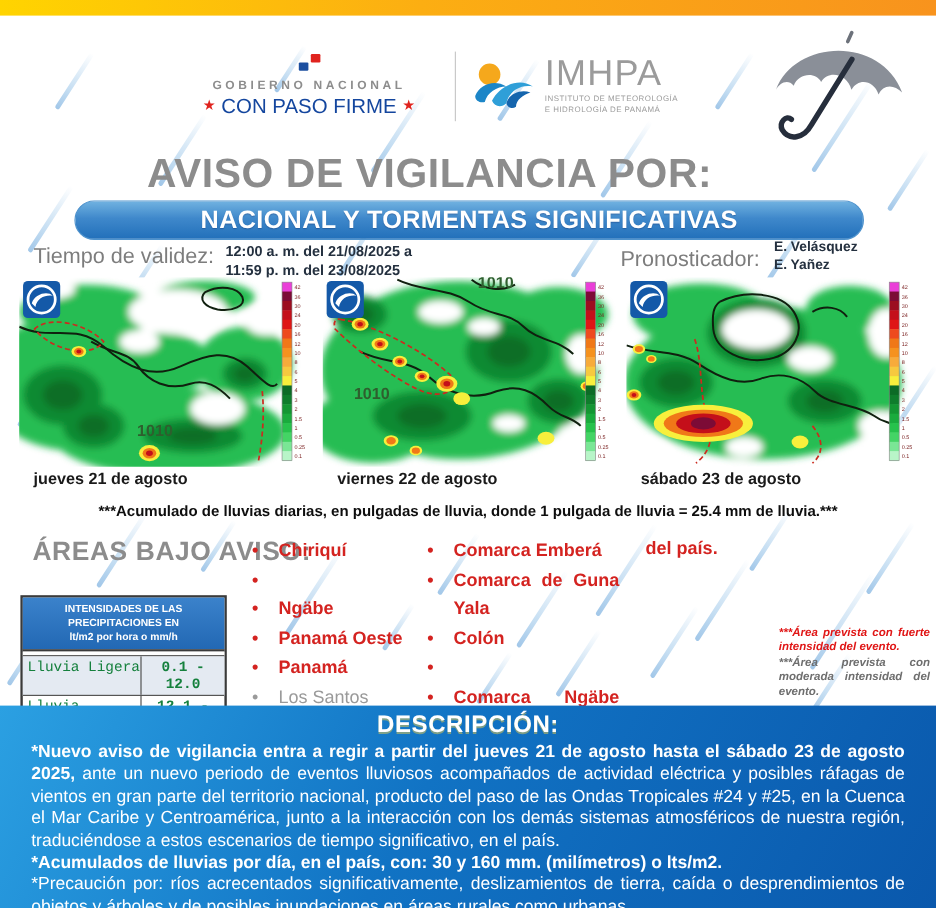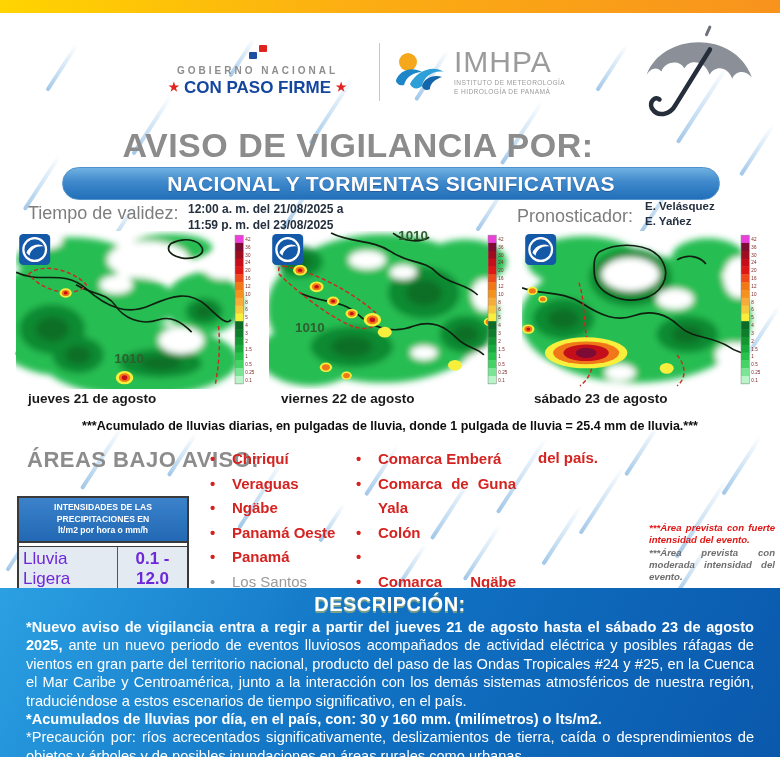--- a/index.html
+++ b/index.html
@@ -12,21 +12,21 @@
   .rain{position:absolute;pointer-events:none;}
   .streak{position:absolute;border-radius:3px;}
 
   
   .header{position:absolute;left:150px;top:34px;width:430px;height:75px;display:flex;align-items:center;}
   .gov{width:215px;text-align:center;}
   .gov-flag{display:inline-block;position:relative;width:22px;height:14px;margin-bottom:2px;}
   .gov-flag .b{position:absolute;left:2px;top:7px;width:8px;height:7px;background:#1c4fa0;border-radius:1px;}
   .gov-flag .r{position:absolute;left:12px;top:0;width:8px;height:7px;background:#e0231e;border-radius:1px;}
   .gov-l1{font-size:10px;font-weight:bold;letter-spacing:3px;color:#8d8d8d;}
-  .gov-l2{font-size:17px;font-weight:bold;color:#14469e;margin-top:2px;}
+  .gov-l2{font-size:17px;font-weight:normal;color:#14469e;margin-top:2px;}
   .gov-l2 .star{color:#e0231e;font-size:12px;vertical-align:2px;}
   .hdr-div{width:1px;height:58px;background:#c9c9c9;margin:0 14px;}
   .imhpa{display:flex;align-items:center;gap:8px;}
   .imhpa-txt .acr{font-size:30px;font-weight:normal;color:#9b9b9b;letter-spacing:1px;line-height:1;}
   .imhpa-txt .sub{font-size:6.6px;color:#9b9b9b;letter-spacing:.4px;margin-top:2px;line-height:1.3;}
   .umbrella{position:absolute;right:18px;top:22px;}
 
   
   .title{position:absolute;left:0;top:126px;width:716px;text-align:center;
     font-size:34px;font-weight:bold;color:#8c8c8c;letter-spacing:.5px;}
@@ -59,21 +59,21 @@
   .area-item .lbl{flex:1;}
   .area-red{color:#d42320;}
   .area-muted{color:#9a9a9a;font-weight:normal;}
   .area-suffix{position:absolute;left:538px;top:449px;font-size:15px;font-weight:bold;color:#d42320;}
 
   
   .itable{position:absolute;left:17px;top:496px;width:168px;border:2px solid #3a3a3a;background:#fff;}
   .itable-head{background:linear-gradient(180deg,#3b82cb,#2268b4);color:#fff;text-align:center;
     font-size:8.6px;font-weight:bold;padding:4px 2px;line-height:1.35;border-bottom:2px solid #3a3a3a;}
   .itable-gap{height:3px;background:#fff;border-bottom:1px solid #3a3a3a;}
-  .itable-row{display:flex;font-size:17px;color:#6d28d9;border-bottom:1px solid #555;}
+  .itable-row{display:flex;font-size:12px;color:#15803d;border-bottom:1px solid #555;font-family:Liberation Mono, monospace;}
   .itable-row:last-child{border-bottom:none;}
   .itable-row:nth-child(odd){background:#e4eaf2;}
   .itable-row .c1{flex:0 0 94px;padding:2px 0 2px 4px;border-right:1px solid #555;}
   .itable-row .c2{flex:1;text-align:center;padding:2px 0;font-weight:bold;}
 
   
   .side-notes{position:absolute;left:649px;top:522px;width:126px;font-size:9.6px;font-style:italic;
     font-weight:bold;line-height:1.25;text-align:justify;}
   .side-note{margin-bottom:1px;}
 
@@ -461,21 +461,20 @@
   <div class="note">***Acumulado de lluvias diarias, en pulgadas de lluvia, donde 1 pulgada de  lluvia = 25.4 mm de lluvia.***</div>
 
   <div class="areas-heading">ÁREAS BAJO AVISO:</div>
   <div class="area-col area-col1" id="area-col1">
       <div class="area-item area-red">
         <span class="blt">•</span>
         <span class="lbl">Chiriquí</span>
       </div>
       <div class="area-item area-red">
         <span class="blt">•</span>
-        <span class="lbl">Veraguas</span>
       </div>
       <div class="area-item area-red">
         <span class="blt">•</span>
         <span class="lbl">Ngäbe</span>
       </div>
       <div class="area-item area-red">
         <span class="blt">•</span>
         <span class="lbl">Panamá Oeste</span>
       </div>
       <div class="area-item area-red">

